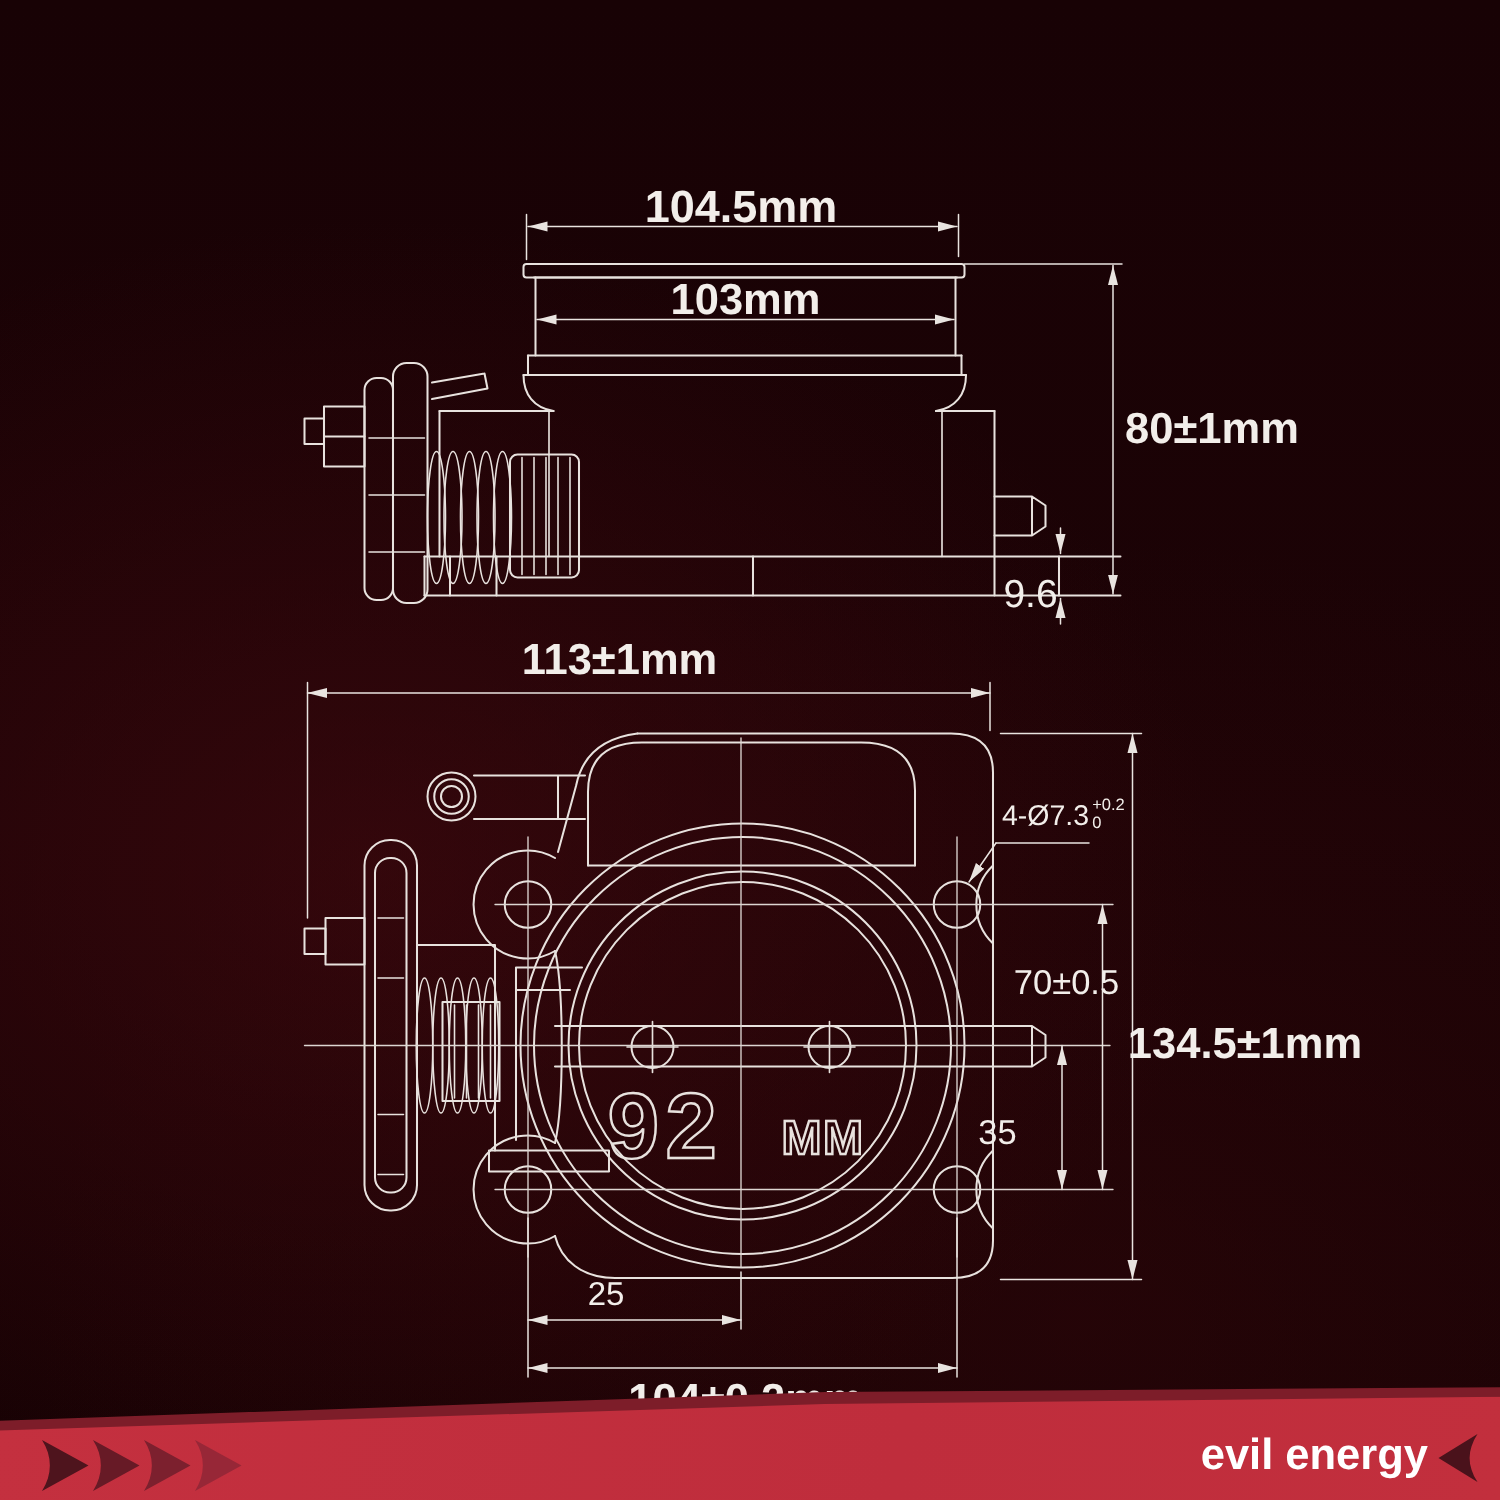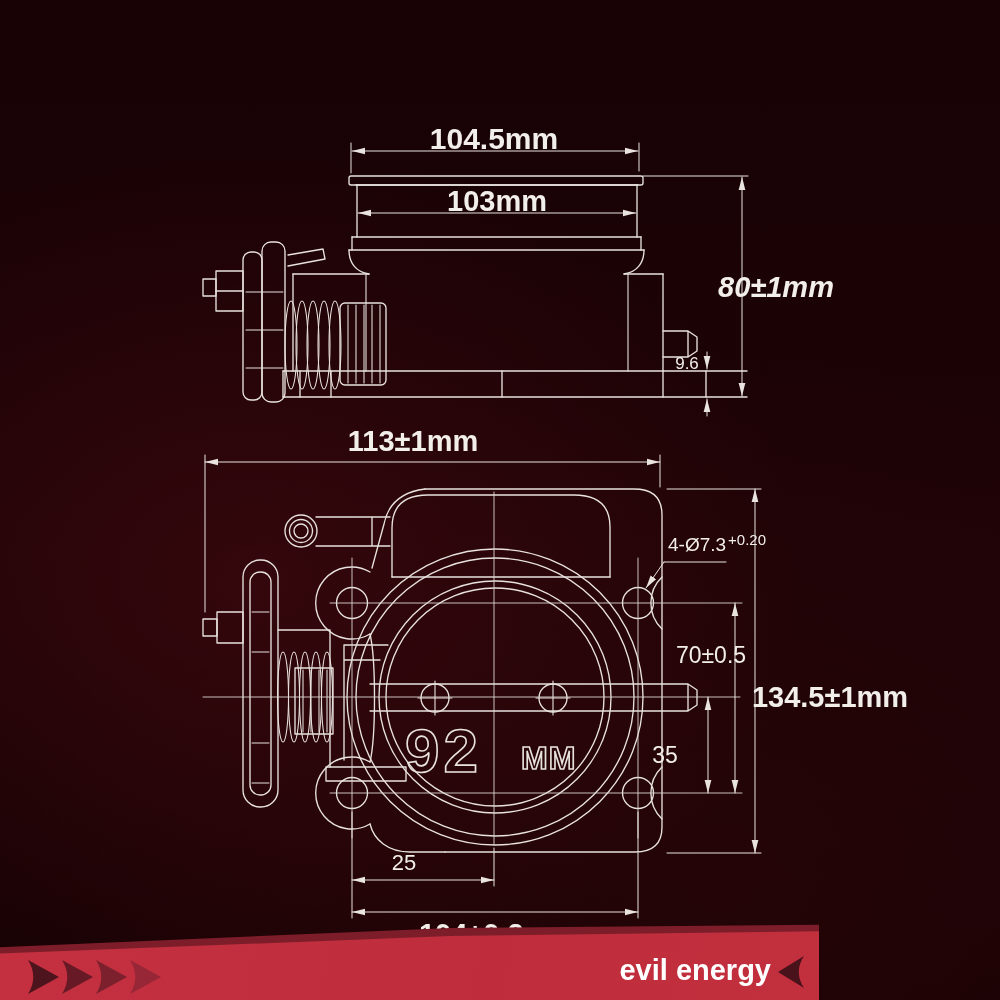--- a/index.html
+++ b/index.html
@@ -18,24 +18,24 @@
   svg.draw{position:absolute;left:0;top:0;}
   .dim{
     position:absolute;transform:translate(-50%,-50%);
     font-weight:600;white-space:nowrap;color:#f2eeea;
   }
   .dim.small{font-weight:400;}
   .callout{
     position:absolute;display:flex;align-items:flex-start;gap:2px;
     font-weight:400;color:#f2eeea;white-space:nowrap;
   }
-  .tolstack{display:inline-flex;flex-direction:row;line-height:1.05;font-size:15px;margin-top:-2px;}
+  .tolstack{display:inline-flex;flex-direction:column;line-height:1.05;font-size:11px;margin-top:-2px;}
   .oem-label{position:absolute;left:52px;top:843px;font-size:26px;font-weight:400;letter-spacing:.5px;}
   .oem-value{position:absolute;left:52px;top:877px;font-size:30px;font-weight:700;letter-spacing:.5px;}
-  .footer{position:absolute;left:0;bottom:0;width:819px;height:80px;}
+  .footer{position:absolute;left:0;bottom:0;width:1000px;height:80px;}
   .footer-accent{
     position:absolute;inset:0;background:#7d1d29;
     clip-path:polygon(0 34%,55% 10%,100% 6%,100% 18%,55% 22%,0 46%);
   }
   .footer-red{
     position:absolute;inset:0;
     background:linear-gradient(100deg,#c4303f,#bf2d3c 60%,#c22f3d);
     clip-path:polygon(0 42%,55% 20%,100% 14%,100% 100%,0 100%);
   }
   .footer-arrows{position:absolute;left:26px;bottom:5px;}
@@ -192,22 +192,22 @@
     </g>
 
     <g fill="none" stroke="#e8e2de" stroke-width="1.6" font-family="Liberation Sans, sans-serif" font-weight="800">
       <text x="405" y="772" font-size="62" letter-spacing="4">92</text>
       <text x="521" y="769" font-size="32" letter-spacing="1">MM</text>
     </g>
   </svg>
 
   <span class="dim" style="left:494px;top:139px;font-size:30px;">104.5mm</span>
   <span class="dim" style="left:497px;top:201px;font-size:29px;">103mm</span>
-  <span class="dim" style="left:776px;top:287px;font-size:29px;font-style:italic;">80±1mm</span>
-  <span class="dim small" style="left:687px;top:364px;font-size:17px;text-align:center;">9.6</span>
+  <span class="dim" style="left:808px;top:287px;font-size:29px;">80±1mm</span>
+  <span class="dim small" style="left:687px;top:396px;font-size:26px;text-align:center;">9.6</span>
 
   <span class="dim" style="left:413px;top:441px;font-size:29px;">113±1mm</span>
   <span class="dim" style="left:830px;top:697px;font-size:29px;">134.5±1mm</span>
   <span class="dim small" style="left:711px;top:655px;font-size:23px;">70±0.5</span>
   <span class="dim small" style="left:665px;top:755px;font-size:23px;">35</span>
   <span class="dim small" style="left:404px;top:863px;font-size:22px;">25</span>
   <span class="dim" style="left:497px;top:934px;font-size:29px;">104±0.2mm</span>
 
   <span class="callout" style="left:668px;top:534px;font-size:19px;">
     <span>4-Ø7.3</span>

